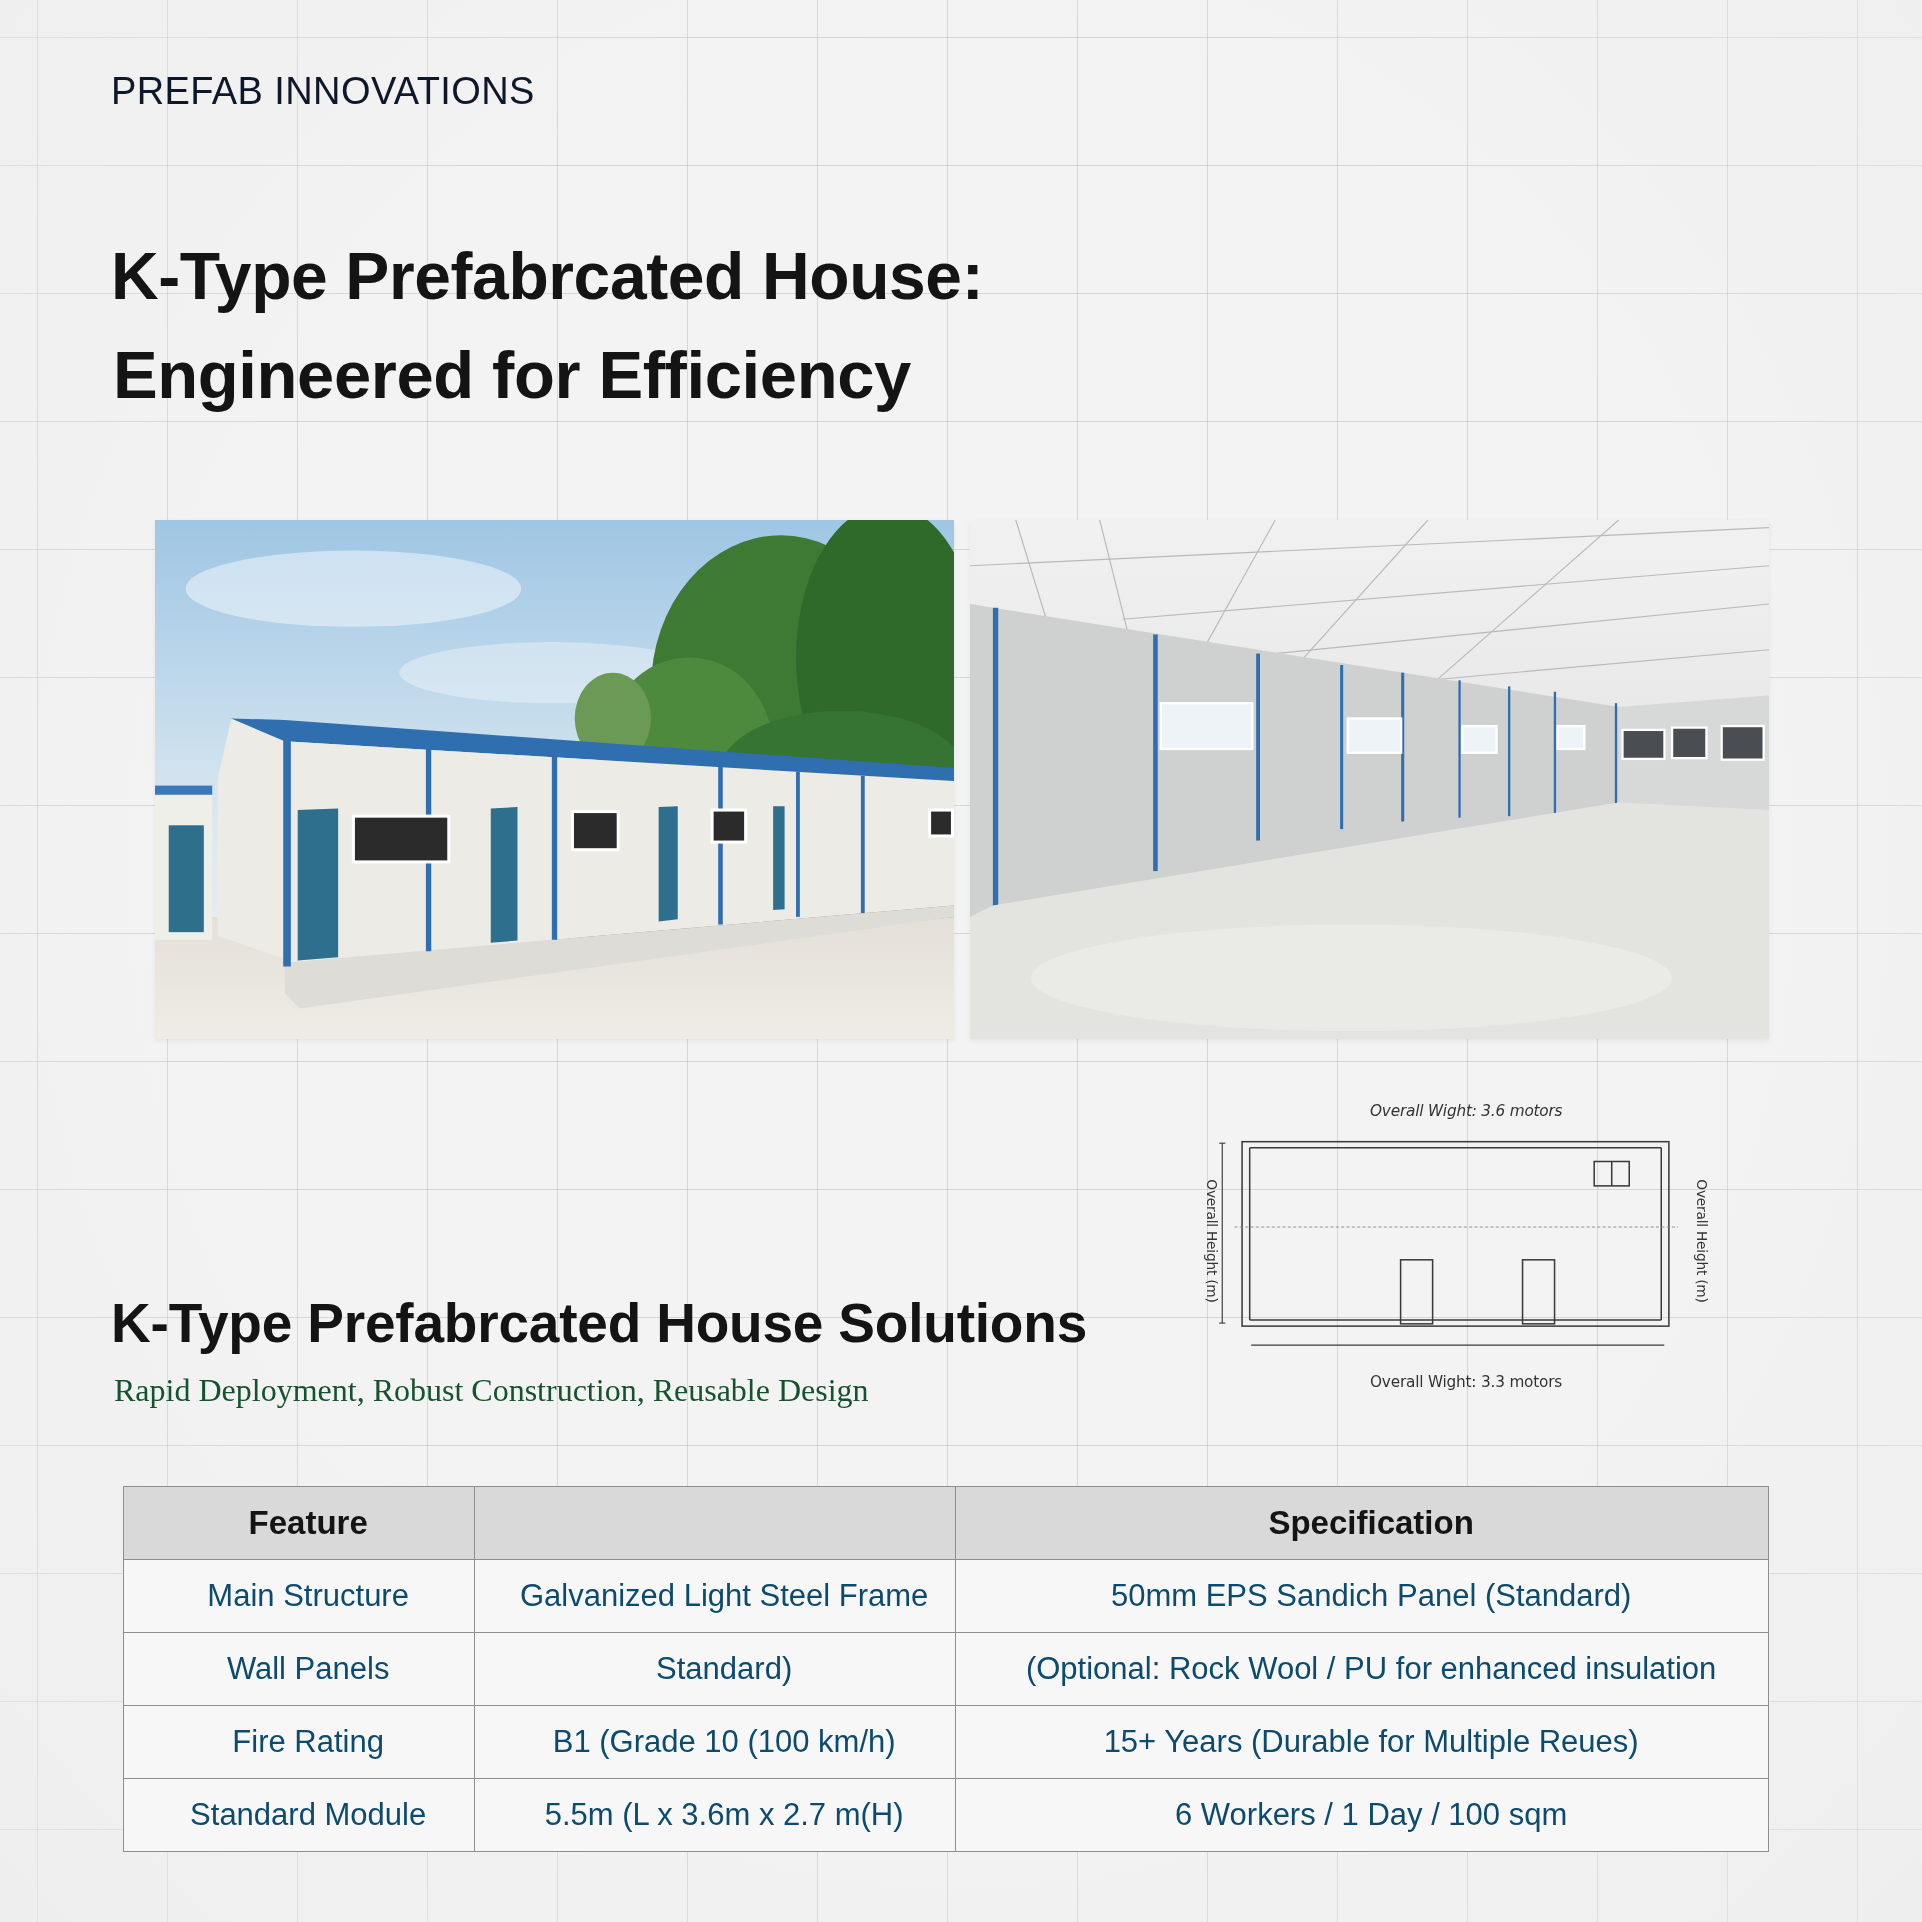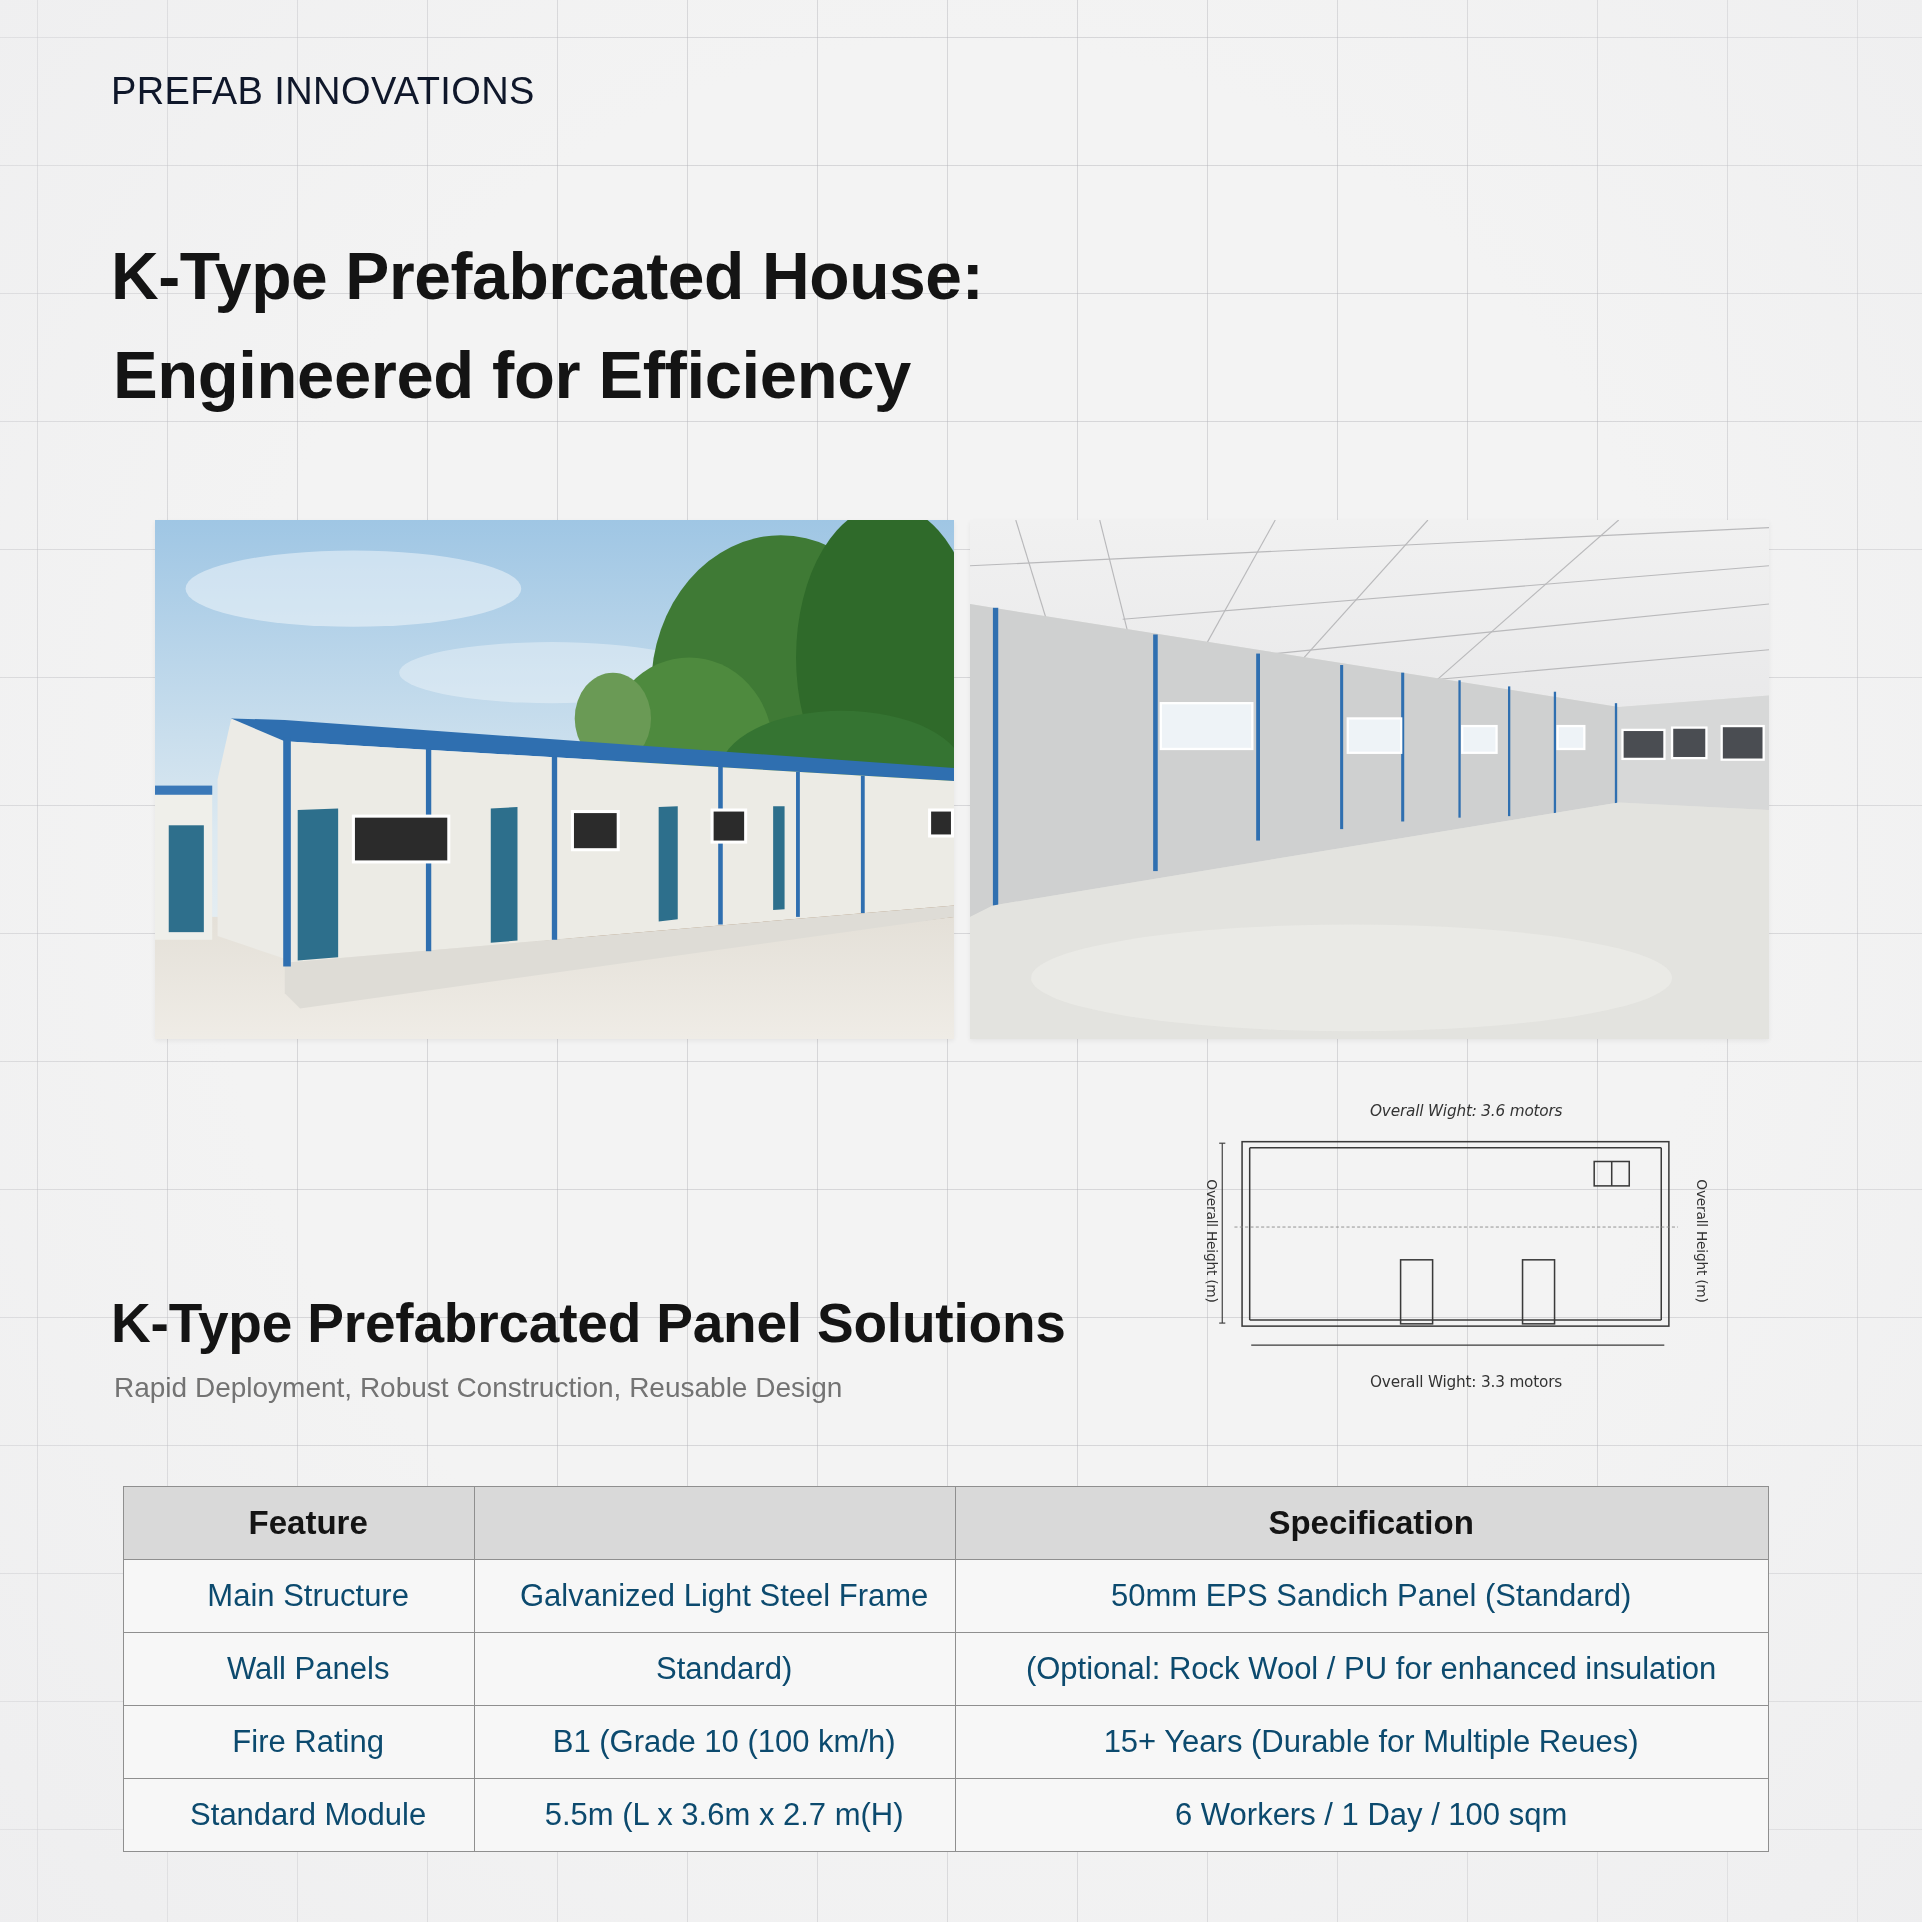--- a/index.html
+++ b/index.html
@@ -49,21 +49,21 @@
   .dim-bottom { left: 180px; top: 255px; margin-top: 19px; }
   .dim-left { left: -40px; top: 134px; transform: rotate(90deg); transform-origin: center; font-size: 13.7px; }
   .dim-right { left: 450px; top: 134px; transform: rotate(90deg); transform-origin: center; font-size: 13.7px; }
 
   .section-title {
     position: absolute; left: 111px; top: 1291px;
     font-size: 55px; font-weight: 700; white-space: nowrap; letter-spacing: -0.2px;
   }
   .section-subtitle {
     position: absolute; left: 114px; top: 1372px;
-    font-size: 28px; font-weight: 400; white-space: nowrap; color: #737373;
+    font-size: 32px; font-weight: 400; white-space: nowrap; color: #14532d; font-family: Liberation Serif, serif;
   }
 
   .spec-table {
     position: absolute; left: 123px; top: 1486px; width: 1646px;
     border-collapse: collapse; table-layout: fixed;
     background: #f7f7f7;
     font-size: 31px;
   }
   .spec-table th, .spec-table td {
     border: 1.5px solid #8f8f8f; height: 72px; padding: 0 0 0 18.3px;
@@ -228,21 +228,21 @@
       <line x1="80" y1="323" x2="622" y2="323" stroke-width="1.5"></line>
     </g>
     <line x1="58" y1="168" x2="640" y2="168" stroke="#8a8a8a" stroke-width="1.2" stroke-dasharray="4 3"></line>
   </svg>
   <div class="dim-label dim-top">Overall Wight: 3.6 motors</div>
   <div class="dim-label dim-bottom">Overall Wight: 3.3 motors</div>
   <div class="dim-label dim-left">Overall Height (m)</div>
   <div class="dim-label dim-right">Overall Height (m)</div>
 </div>
 
-<div class="section-title">K-Type Prefabrcated Panel Solutions</div>
+<div class="section-title">K-Type Prefabrcated House Solutions</div>
 <div class="section-subtitle">Rapid Deployment, Robust Construction, Reusable Design</div>
 
 <table class="spec-table">
   <colgroup>
     <col class="col-1">
       <col class="col-2">
       <col class="col-3">
   </colgroup>
   <thead>
     <tr>

